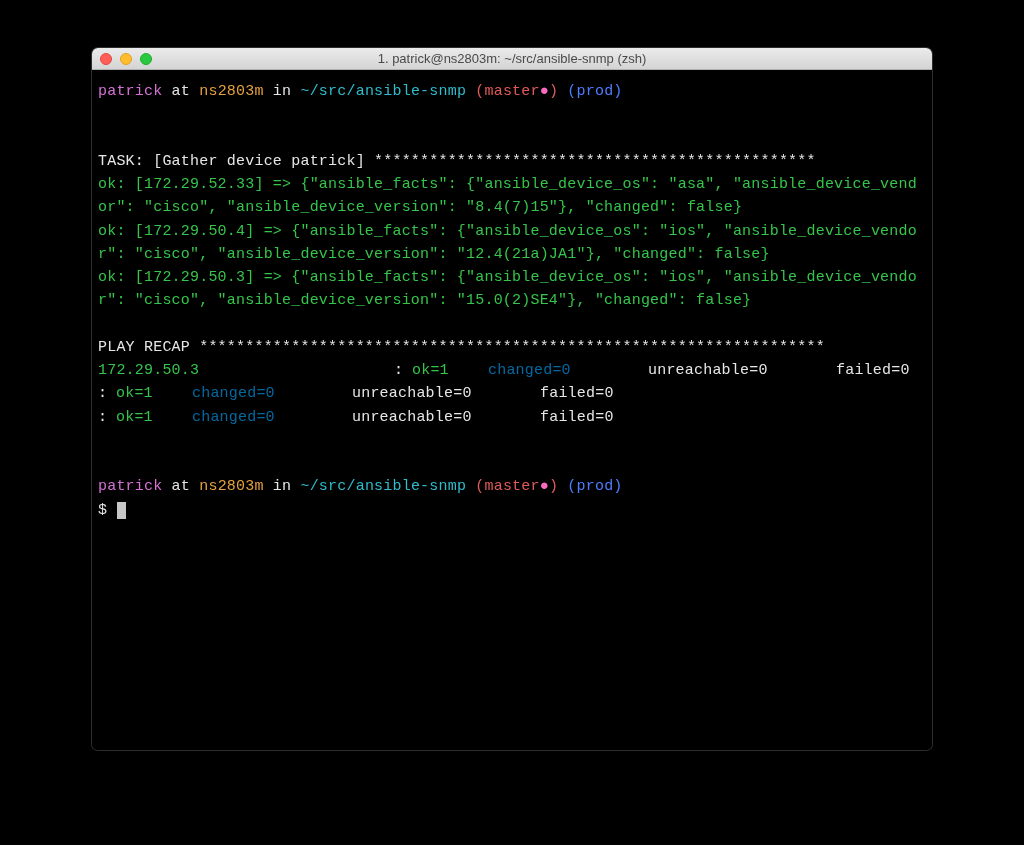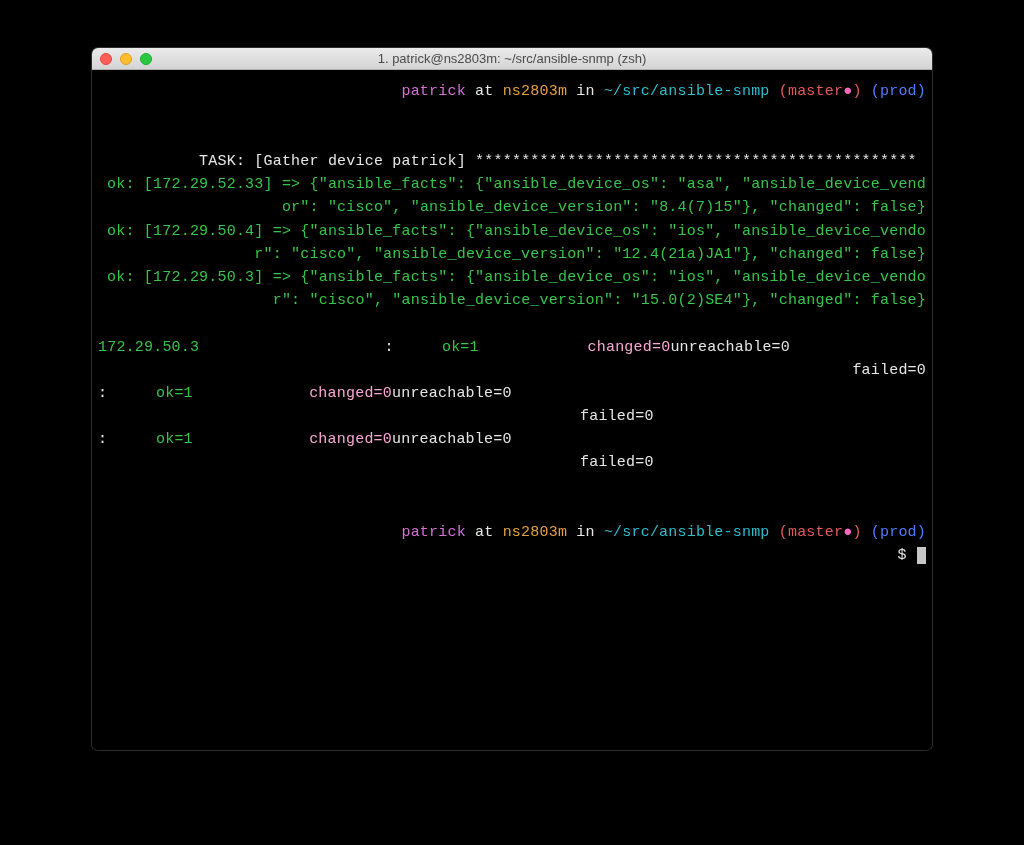--- a/index.html
+++ b/index.html
@@ -58,21 +58,21 @@
       pointer-events: none;
     }
     .terminal-body {
       background: #000;
       padding: 10px 6px 60px 6px;
       color: #fff;
       line-height: 1.55;
       letter-spacing: 0.2px;
       min-height: 680px;
     }
-    .line { white-space: pre-wrap; word-break: break-all; text-align: right; }
+    .line { white-space: pre-wrap; word-break: break-all; }
     .magenta { color: #d670d6; }
     .orange { color: #e5a13e; }
     .cyan { color: #2fbccd; }
     .red { color: #e05a5a; }
     .blue { color: #4f7cff; }
     .white { color: #e6e6e6; }
     .green { color: #35c54a; }
     .pink { color: #ff6ac1; }
     .cursor {
       display: inline-block;
@@ -81,24 +81,24 @@
       background: #c7c7c7;
       vertical-align: text-bottom;
       margin-left: 1px;
     }
     .recap-row {
       display: flex;
     }
     .recap-host { color: #35c54a; width: 296px; }
     .recap-colon { color: #e6e6e6; width: 18px; }
     .recap-ok { width: 76px; }
-    .recap-changed { color: #f9a8d4; width: 160px; text-align: right; }
+    .recap-changed { color: #0369a1; width: 160px; }
     .recap-unreach { color: #e6e6e6; width: 188px; }
-    .recap-failed { color: #e6e6e6; margin-top: 23px; }
-    .recap-ok-label { color: #35c54a; margin-left: 40px; }
+    .recap-failed { color: #e6e6e6; }
+    .recap-ok-label { color: #35c54a; }
   </style>
 </head>
 <body>
 
 <div class="terminal-window">
   <div class="title-bar">
     <div class="traffic-lights">
       <div class="traffic-light tl-close"></div>
       <div class="traffic-light tl-min"></div>
       <div class="traffic-light tl-max"></div>
@@ -117,20 +117,21 @@
     <div class="line">&nbsp;</div>
 
     <div class="line white">TASK: [Gather device patrick] ************************************************ </div>
 
     <div class="line green">ok: [172.29.52.33] =&gt; {"ansible_facts": {"ansible_device_os": "asa", "ansible_device_vendor": "cisco", "ansible_device_version": "8.4(7)15"}, "changed": false}</div>
     <div class="line green">ok: [172.29.50.4] =&gt; {"ansible_facts": {"ansible_device_os": "ios", "ansible_device_vendor": "cisco", "ansible_device_version": "12.4(21a)JA1"}, "changed": false}</div>
     <div class="line green">ok: [172.29.50.3] =&gt; {"ansible_facts": {"ansible_device_os": "ios", "ansible_device_vendor": "cisco", "ansible_device_version": "15.0(2)SE4"}, "changed": false}</div>
 
     <div class="line">&nbsp;</div>
 
+    <div class="line white">PLAY RECAP ******************************************************************** </div>
 
     <div class="recap-row">
       <span class="recap-host">172.29.50.3</span>
       <span class="recap-colon">: </span>
       <span class="recap-ok recap-ok-label">ok=1</span>
       <span class="recap-changed">changed=0</span>
       <span class="recap-unreach">unreachable=0</span>
       <span class="recap-failed">failed=0</span>
     </div>
     <div class="recap-row">

